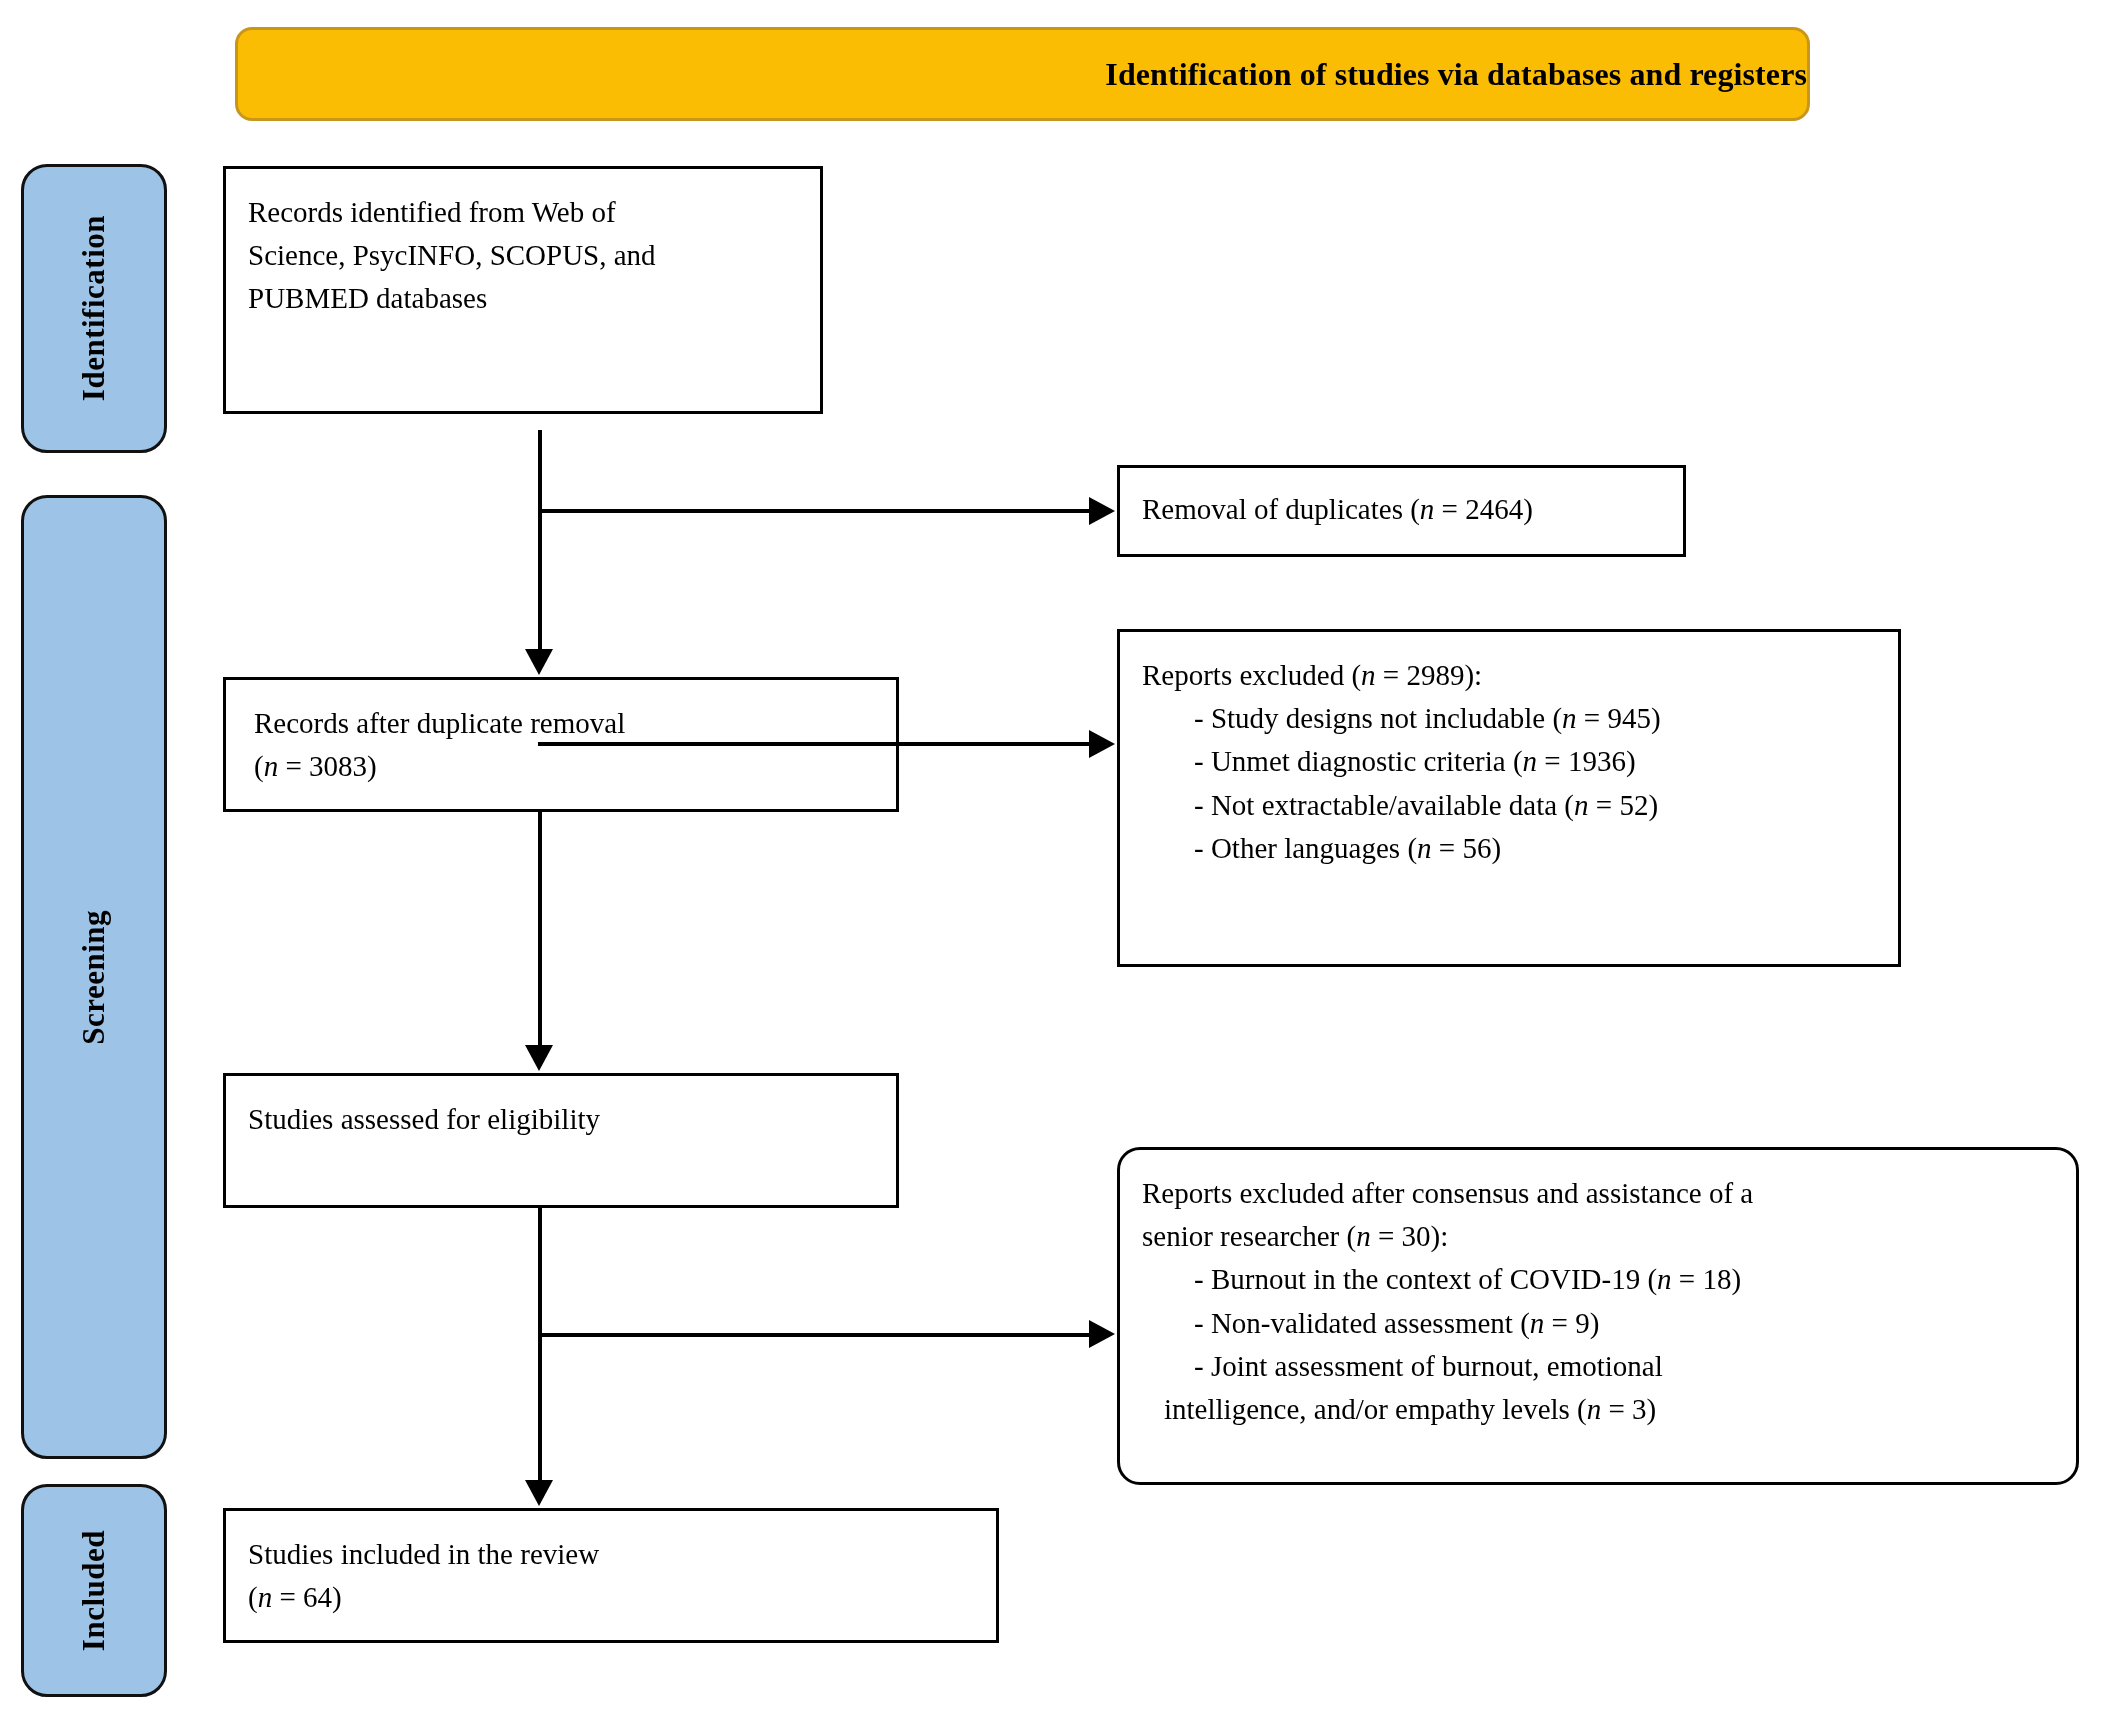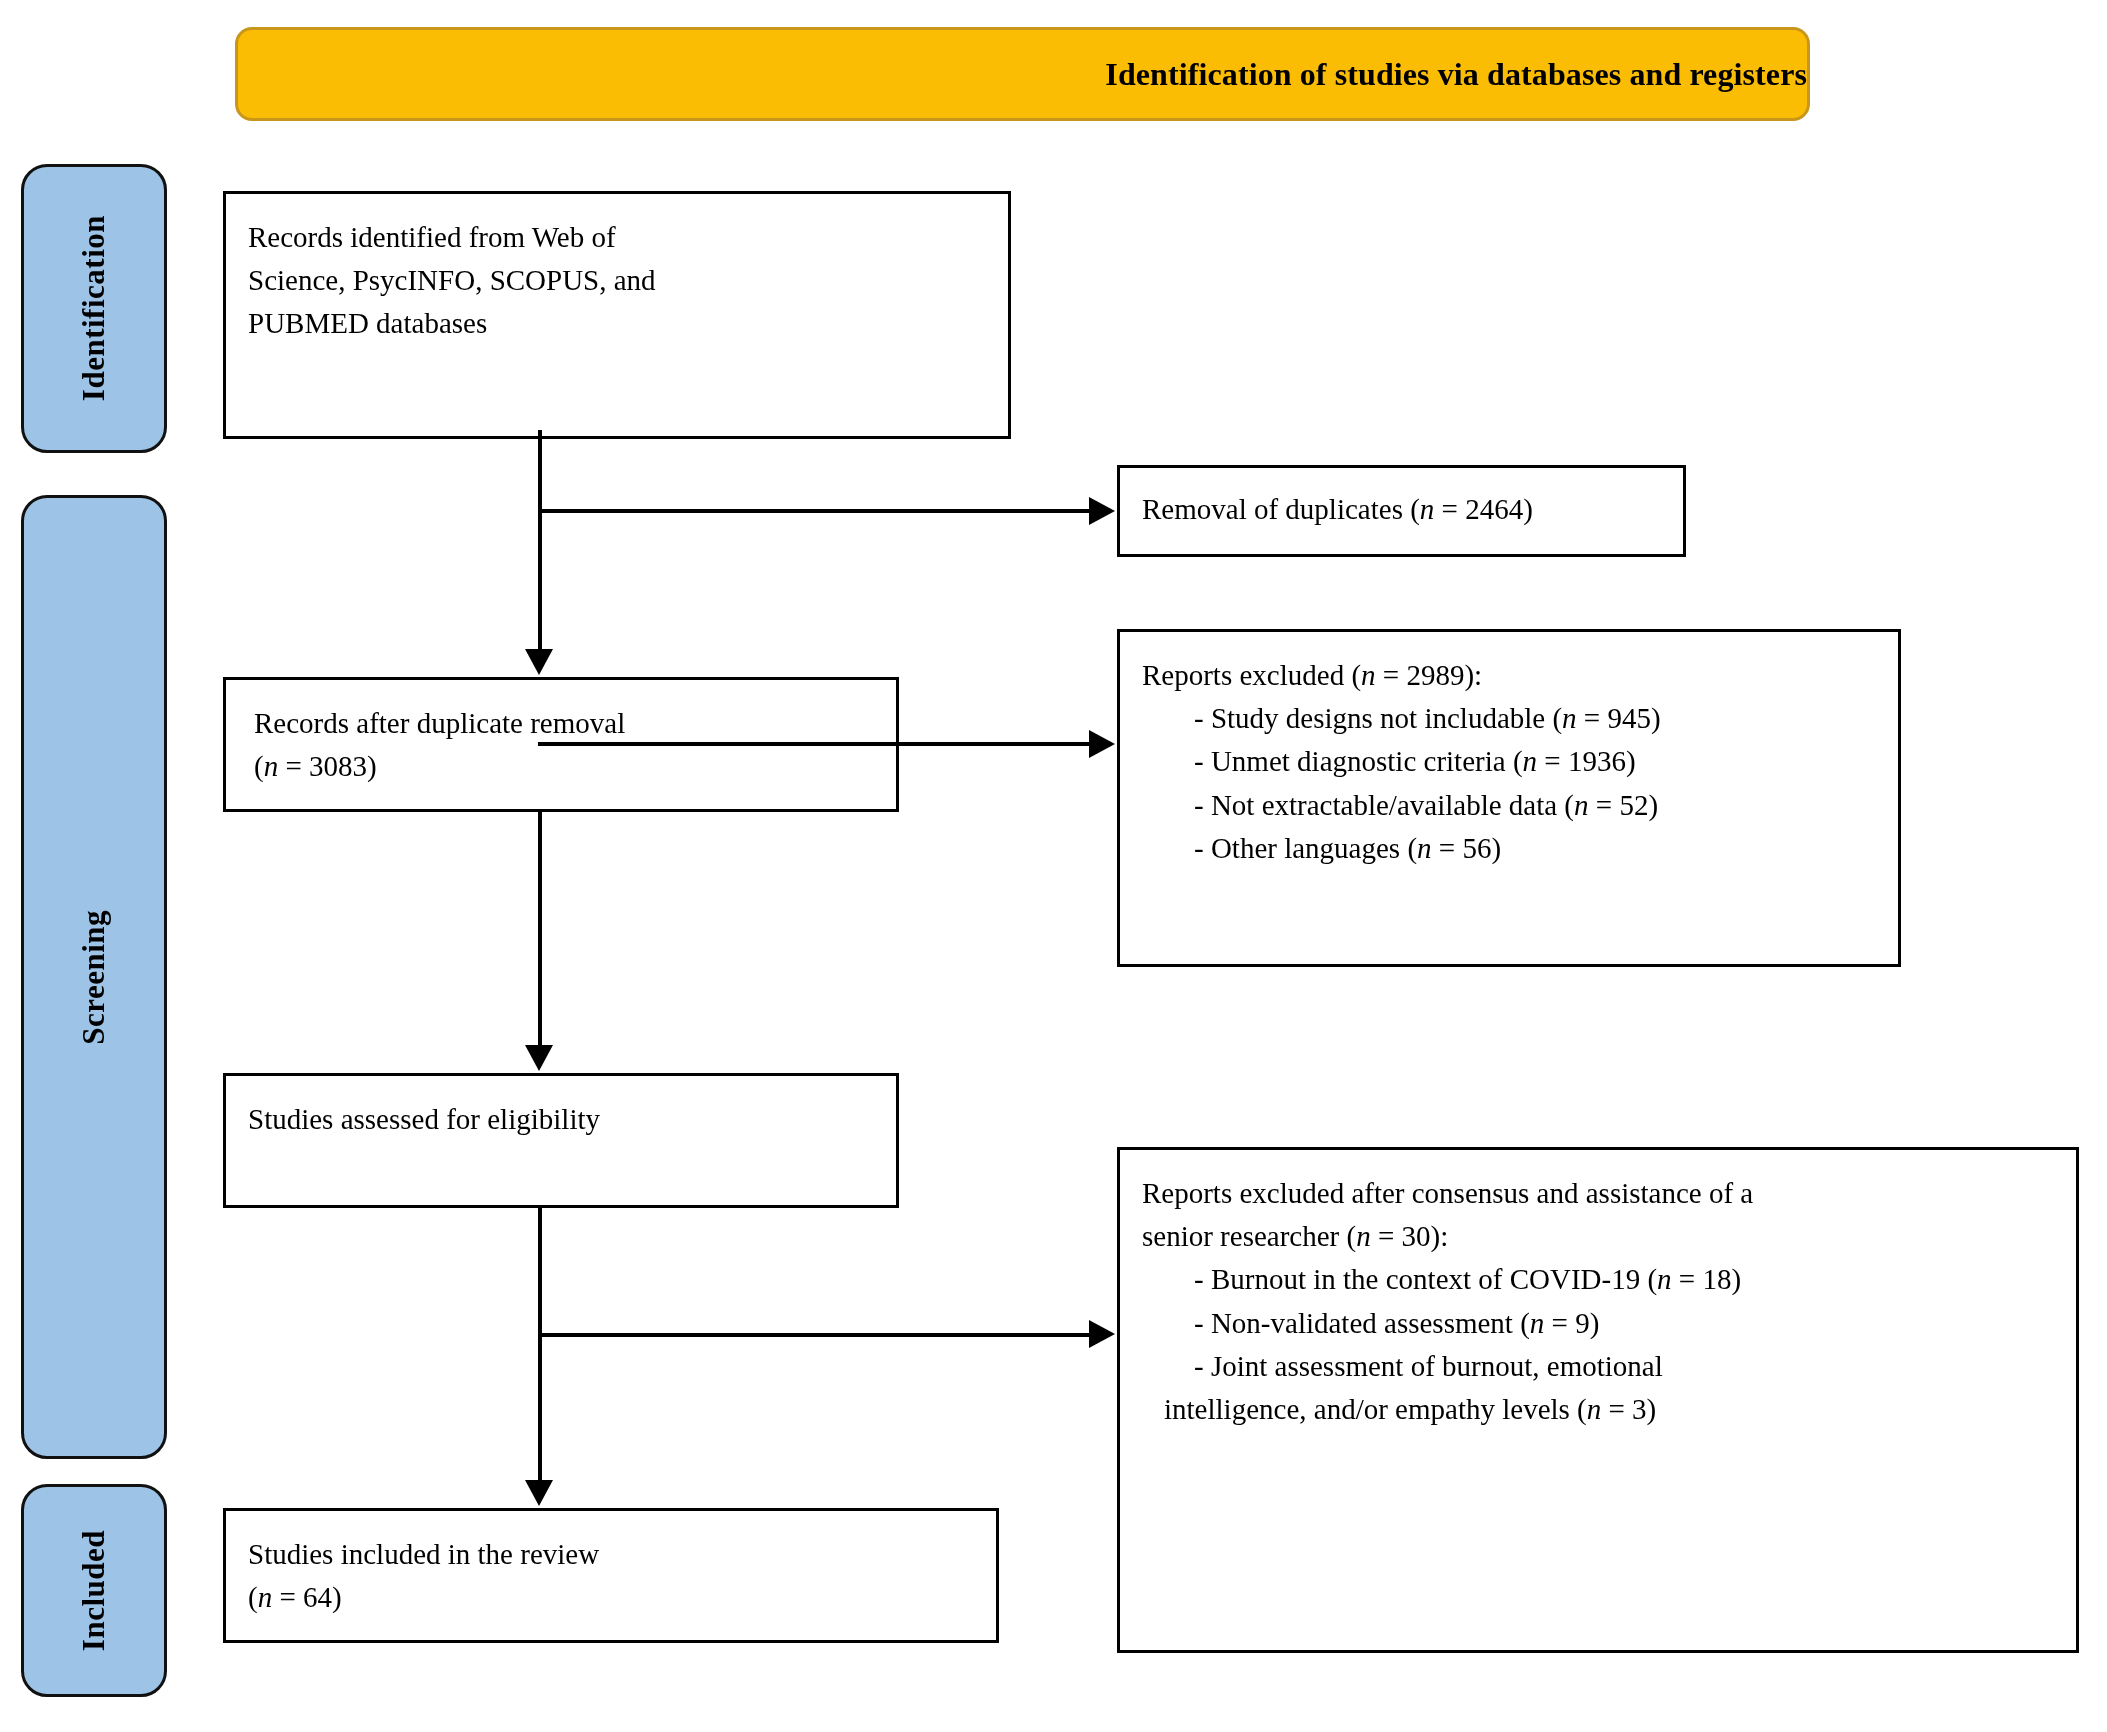--- a/index.html
+++ b/index.html
@@ -64,27 +64,27 @@
     box-sizing:border-box;
     padding:23px 22px 18px 22px;
     font-size:29px;
     line-height:1.42;
   }
   .fbox p{margin:0 0 2px 0;}
   .fbox .bullet{ padding-left:52px; }
   .fbox .bullet-cont{ padding-left:22px; }
   .ital{font-style:italic;}
 
-  #box-identified { left:223px; top:191px;  width:788px; height:248px; }
+  #box-identified { left:223px; top:166px;  width:600px; height:248px; }
   #box-duplicates { left:1117px; top:465px;  width:569px; height:92px;
                     display:flex;align-items:center;padding-top:0;padding-bottom:0;}
   #box-after-dup  { left:223px; top:677px; width:676px; height:135px;padding-left:28px; }
   #box-excluded-1 { left:1117px; top:629px; width:784px; height:338px; }
   #box-eligibility{ left:223px; top:1073px; width:676px; height:135px; }
-  #box-excluded-2 { left:1117px; top:1147px; width:962px; height:506px; }
+  #box-excluded-2 { left:1117px; top:1147px; width:962px; height:338px;border-radius:23px; }
   #box-included   { left:223px; top:1508px; width:776px; height:135px; }
 
   
   .vline{position:absolute;width:3.5px;background:#000000;}
   .hline{position:absolute;height:3.5px;background:#000000;}
   .arrow-down{
     position:absolute;width:0;height:0;
     border-left:14px solid transparent;
     border-right:14px solid transparent;
     border-top:26px solid #000000;

